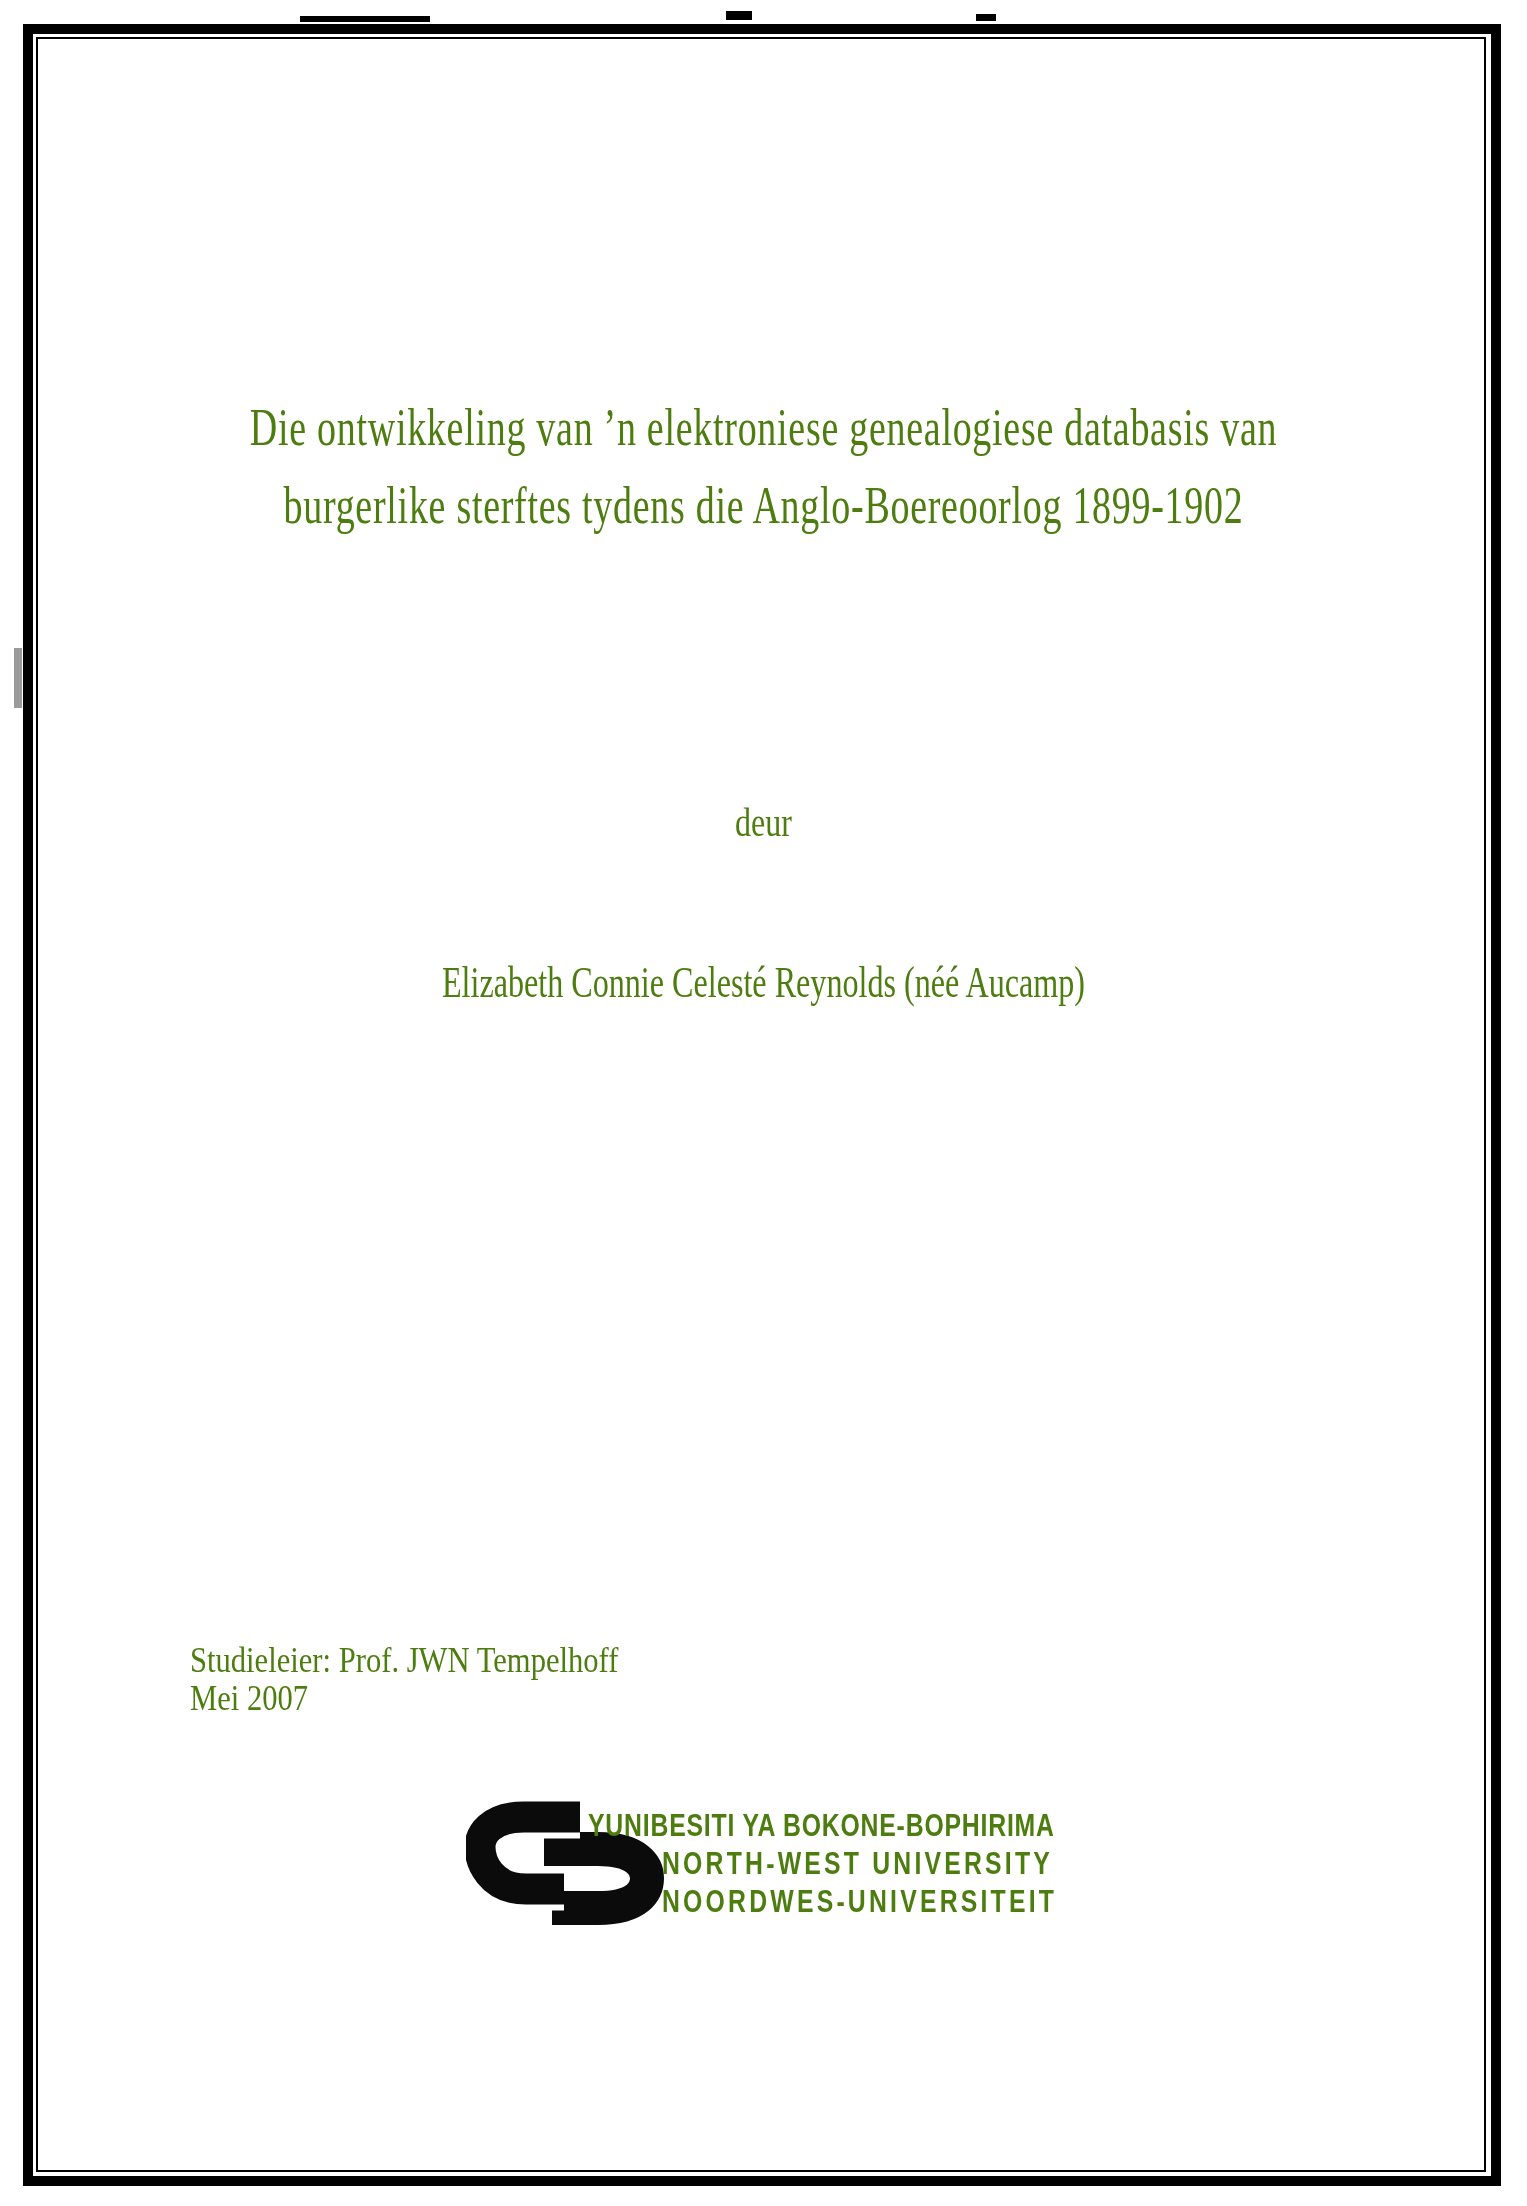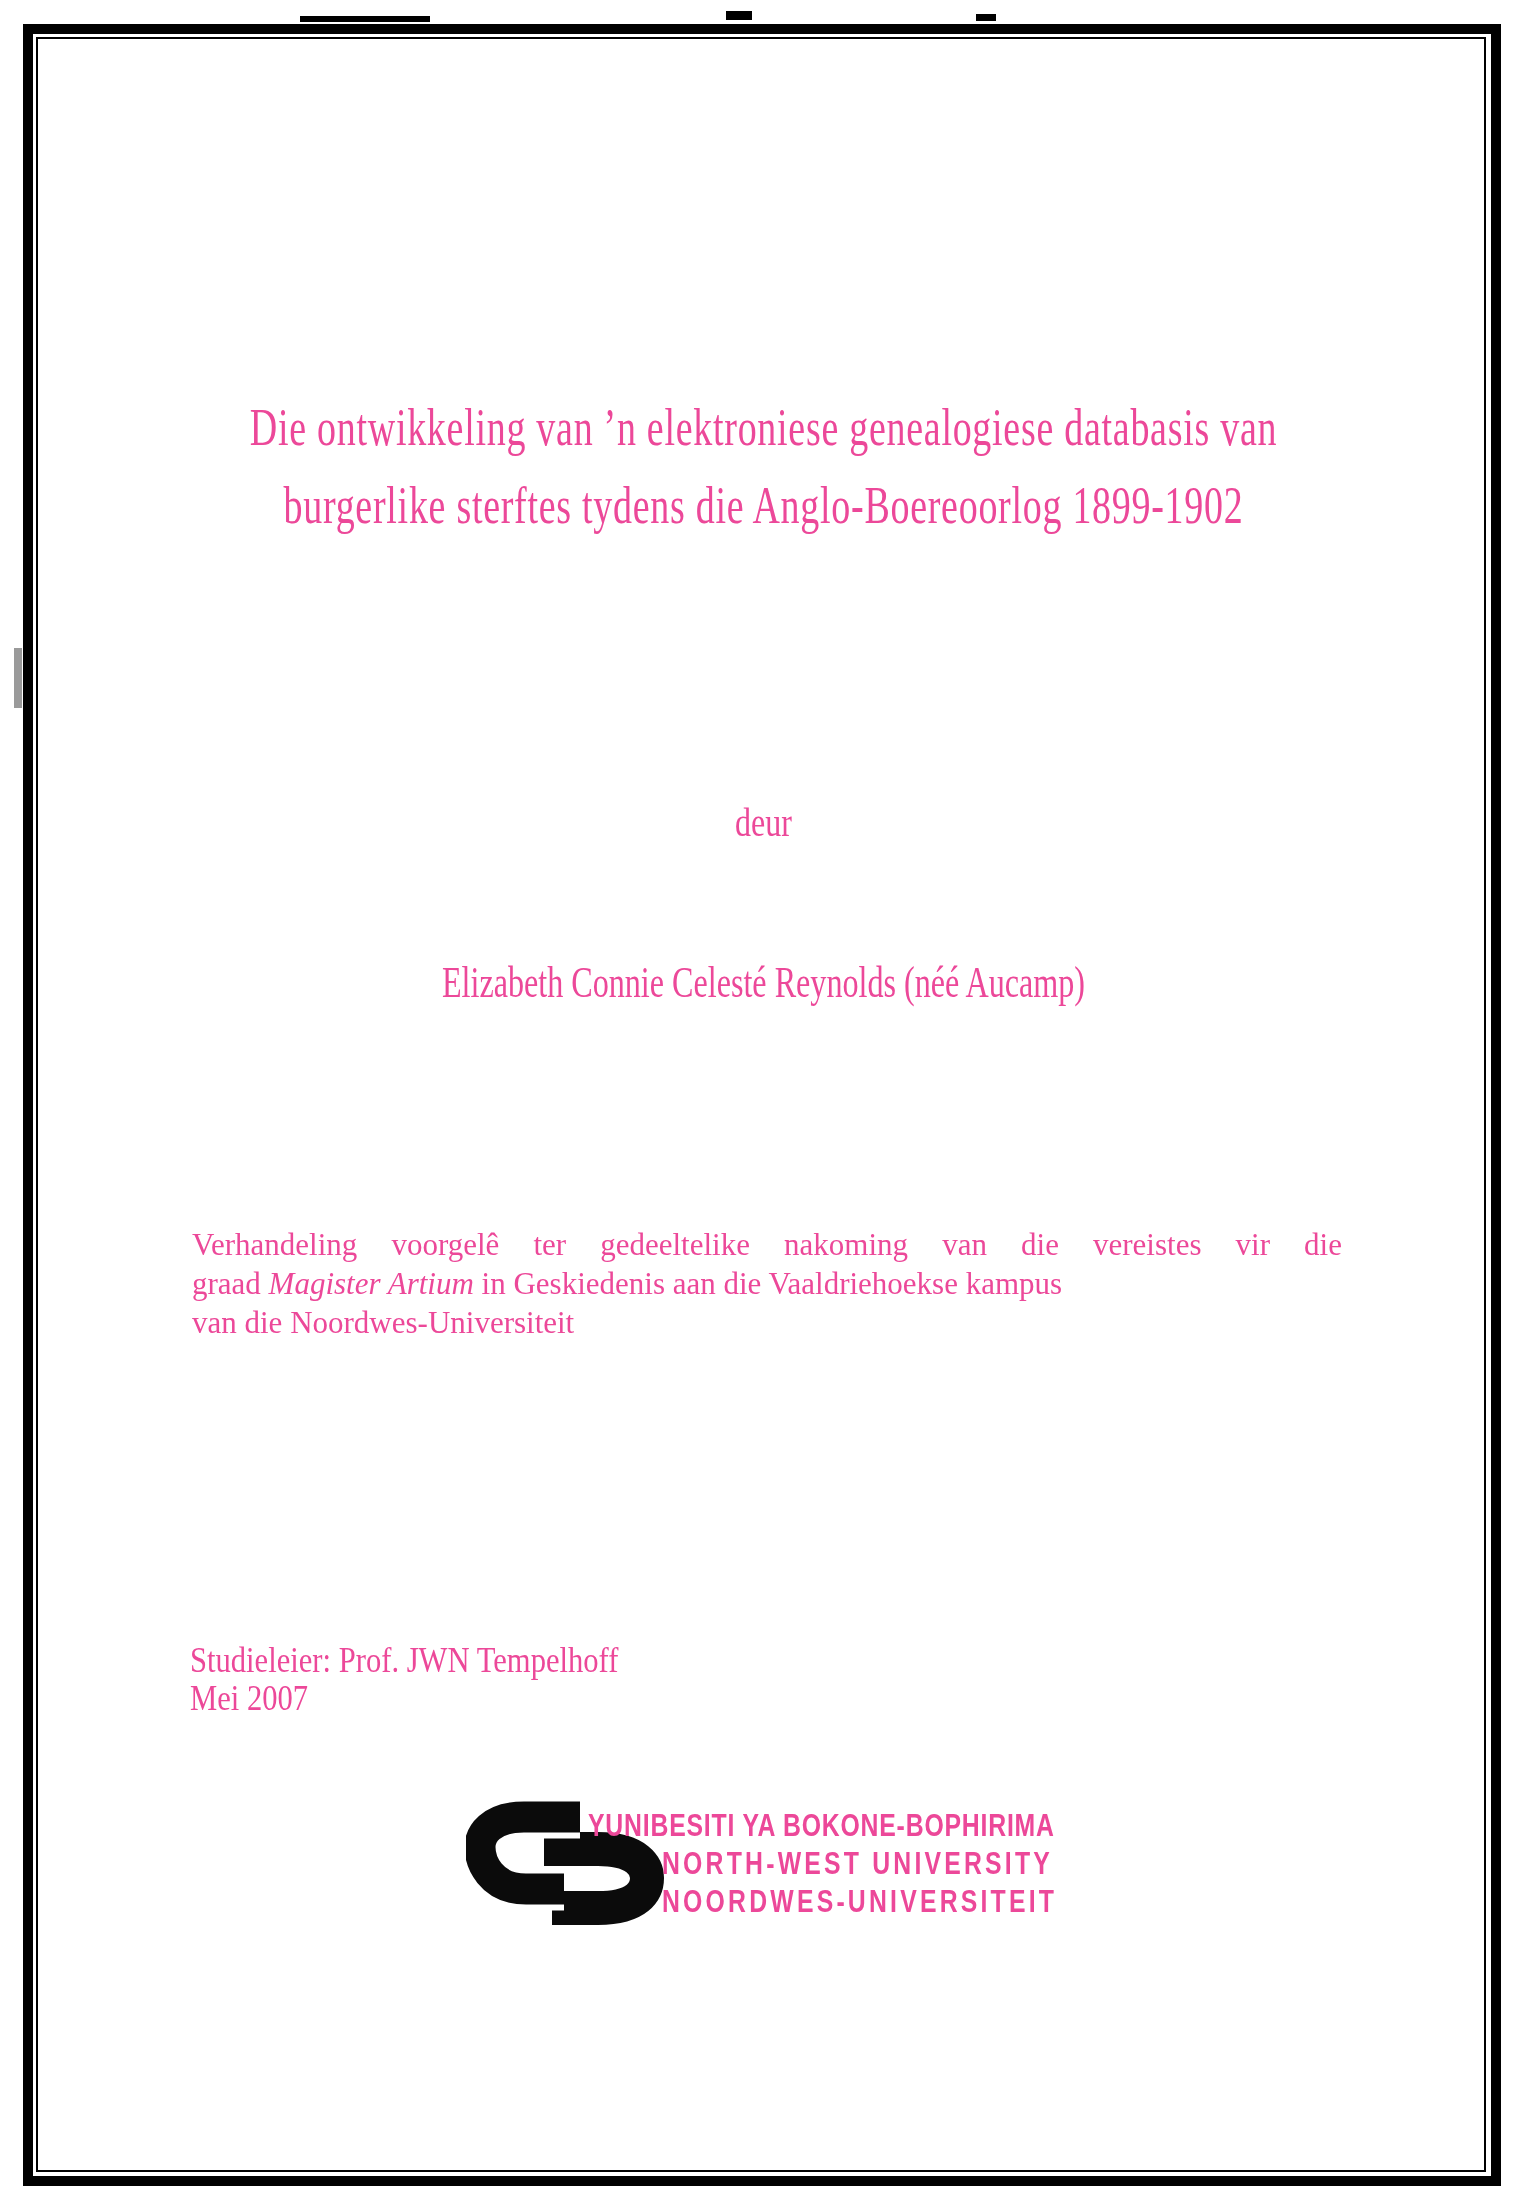--- a/index.html
+++ b/index.html
@@ -2,21 +2,21 @@
 <html><head>
 <meta charset="utf-8">
 <style>
   html,body{margin:0;padding:0;background:#fff;}
   .page{
     position:relative;
     width:1527px;height:2206px;
     background:#ffffff;
     overflow:hidden;
     font-family:"Liberation Serif", serif;
-    color:#ec4899;
+    color:#4d7c0f;
   }
   .outer-frame{
     position:absolute;left:23px;top:24px;width:1478px;height:2162px;
     border:10px solid #000;box-sizing:border-box;
   }
   .inner-frame{
     position:absolute;left:36px;top:37px;width:1450px;height:2135px;
     border:2px solid #000;box-sizing:border-box;
   }
   .abs{position:absolute;}
@@ -77,25 +77,20 @@
   <div class="artifact" style="left:976px;top:14px;width:20px;height:7px;"></div>
   <div class="artifact gray" style="left:14px;top:648px;width:8px;height:60px;"></div>
 
   <div class="abs centered title-line title-1">Die ontwikkeling van ’n elektroniese genealogiese databasis van</div>
   <div class="abs centered title-line title-2">burgerlike sterftes tydens die Anglo-Boereoorlog 1899-1902</div>
 
   <div class="abs centered byline">deur</div>
 
   <div class="abs centered author">Elizabeth Connie Celesté Reynolds (néé Aucamp)</div>
 
-  <div class="abs degree-statement">
-    <div class="ds-line-1">Verhandeling voorgelê ter gedeeltelike nakoming van die vereistes vir die</div>
-    <div class="ds-line-2"><span>graad </span><span class="ital">Magister Artium</span><span> in Geskiedenis aan die Vaaldriehoekse kampus</span></div>
-    <div class="ds-line-3">van die Noordwes-Universiteit</div>
-  </div>
 
   <div class="abs supervisor-block">
     <div>Studieleier: Prof. JWN Tempelhoff</div>
     <div>Mei 2007</div>
   </div>
 
   <div class="abs logo-mark">
     <svg width="198" height="126" viewBox="0 0 198 126" xmlns="http://www.w3.org/2000/svg" aria-hidden="true">
 
       <path d="M 78 48 H 132 C 172 48 181 66 181 77 C 181 90 172 107 132 107 H 86" fill="none" stroke="#0b0b0b" stroke-width="34"></path>

